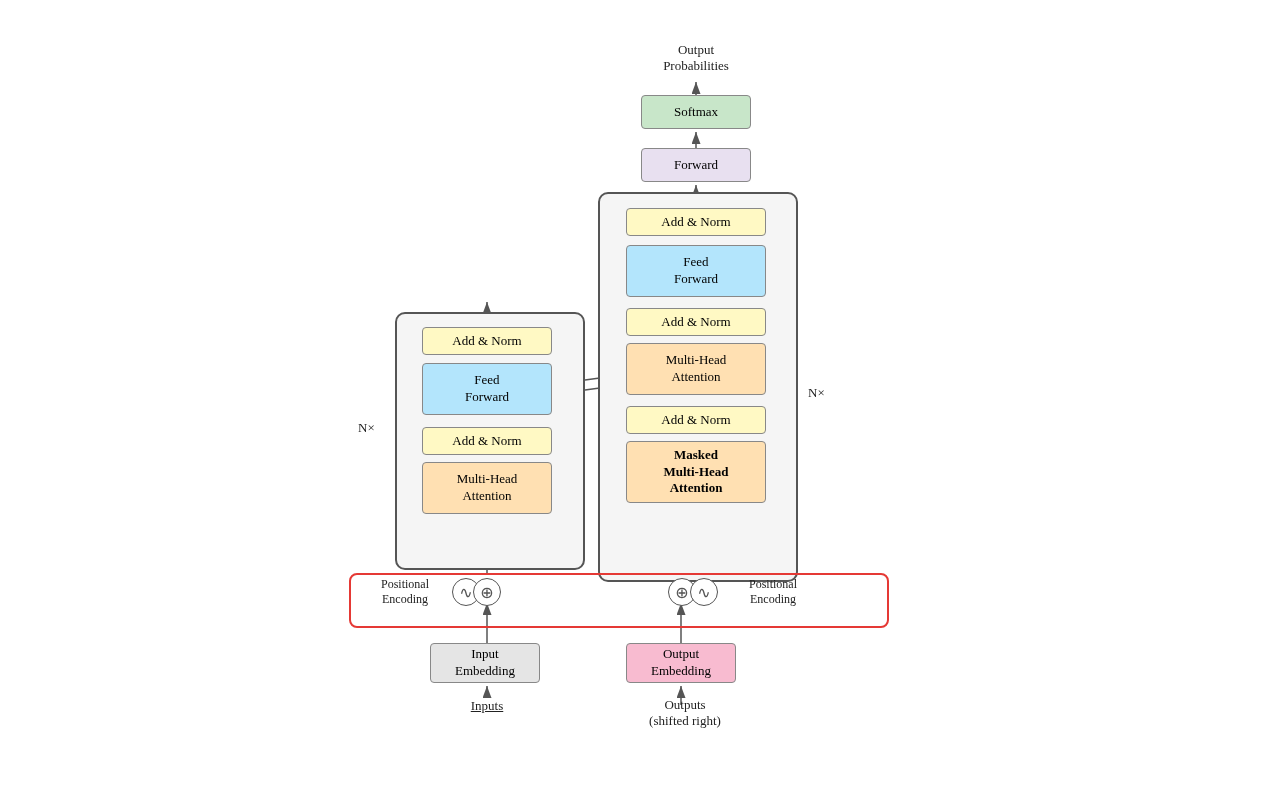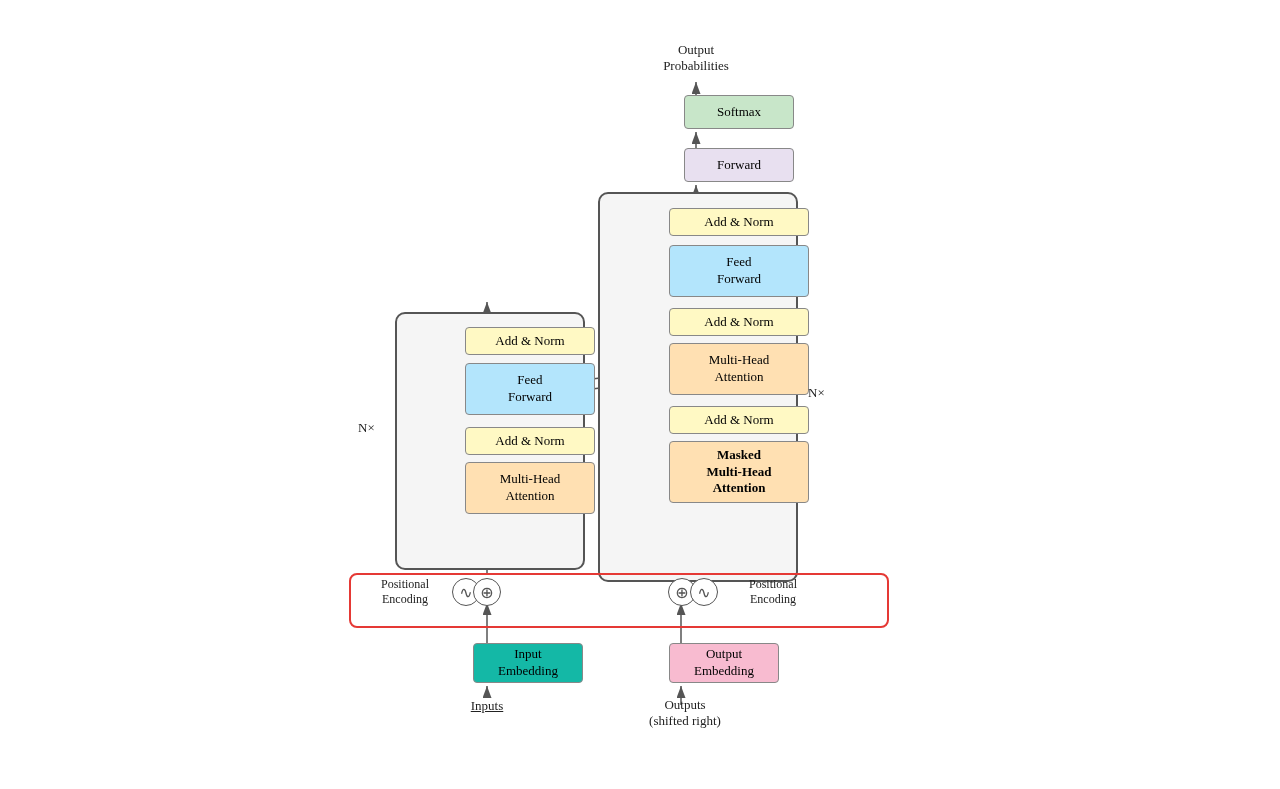--- a/index.html
+++ b/index.html
@@ -22,21 +22,20 @@
     
     .box {
       position: absolute;
       text-align: center;
       display: flex;
       align-items: center;
       justify-content: center;
       font-size: 13px;
       line-height: 1.3;
       border-radius: 4px;
-      margin-left: 43px;
     }
 
     .box-softmax {
       background: #c8e6c9;
       border: 1.5px solid #888;
       width: 110px; height: 34px;
       left: 641px; top: 95px;
     }
     .box-linear {
       background: #e8e0f0;
@@ -132,21 +131,21 @@
       position: absolute;
       border: 2px solid #e53935;
       border-radius: 8px;
       left: 349px; top: 573px;
       width: 540px; height: 55px;
       background: transparent;
     }
 
     
     .box-input-emb {
-      background: #14b8a6;
+      background: #e5e5e5;
       border: 1.5px solid #888;
       width: 110px; height: 40px;
       left: 430px; top: 643px;
     }
     .box-output-emb {
       background: #f8bbd0;
       border: 1.5px solid #888;
       width: 110px; height: 40px;
       left: 626px; top: 643px;
     }

